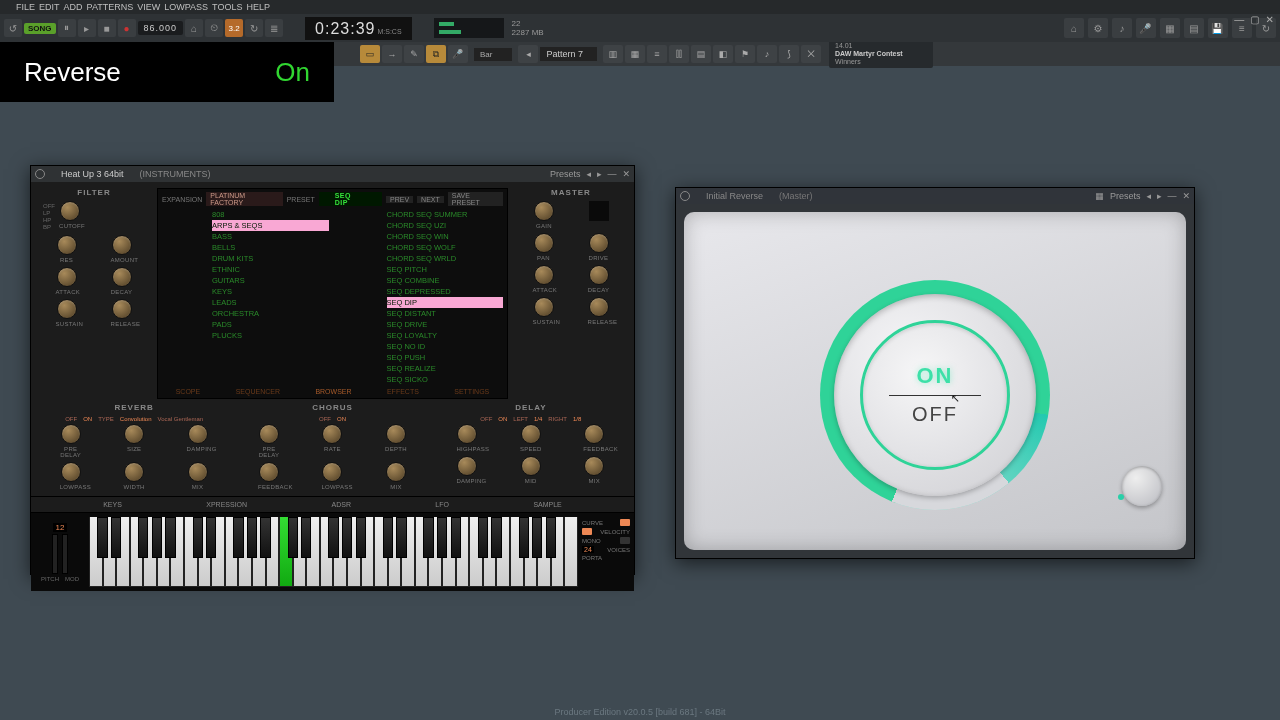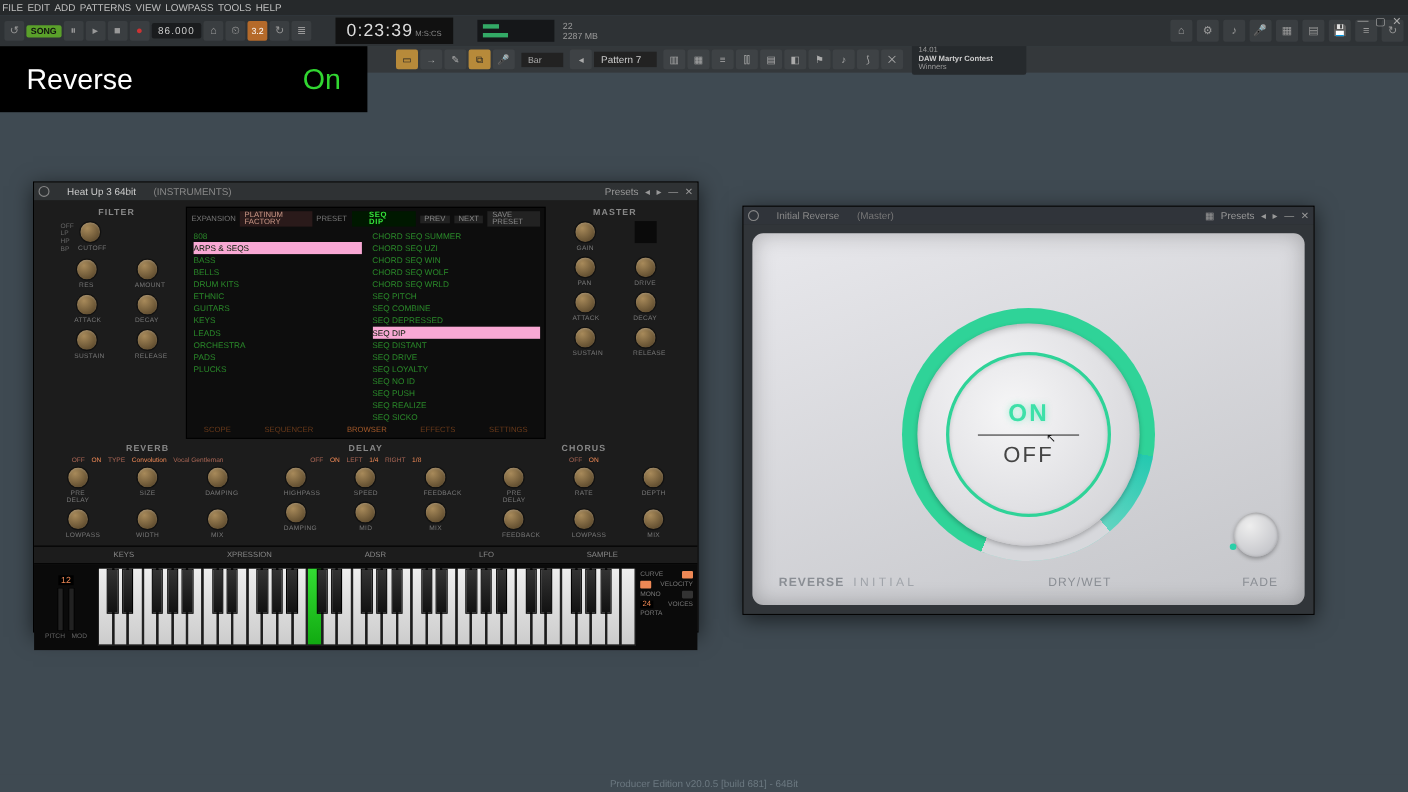--- a/index.html
+++ b/index.html
@@ -1,19 +1,19 @@
 <!DOCTYPE html>
 <html><head>
 <meta charset="utf-8">
 <style>
   * { margin:0; padding:0; box-sizing:border-box; font-family:"Segoe UI",Tahoma,sans-serif; user-select:none; }
   body { width:1280px; height:720px; background:#3f4a52; overflow:hidden; position:relative; }
 
   
-  .menubar { height:14px; background:#26292b; display:flex; align-items:center; font-size:9px; color:#bfbfbf; padding-left:2px; gap:4px;}
+  .menubar { height:14px; background:#26292b; display:flex; align-items:center; font-size:9px; color:#bfbfbf; padding-left:16px; gap:4px;}
   .menubar span { cursor:pointer; }
 
   
   .toolbar1 { height:28px; background:#2e3235; display:flex; align-items:center; gap:2px; padding:0 4px; position:relative;}
   .toolbar1 .songbtn { background:#5aa02a; color:#111; font-size:8px; font-weight:bold; padding:1px 4px; border-radius:2px;}
   .toolbar1 .tbtn { width:18px; height:18px; background:#3a3e41; border-radius:2px; display:flex; align-items:center; justify-content:center; color:#999; font-size:10px;}
   .toolbar1 .rec { color:#c33; }
   .toolbar1 .tempo { background:#1a1c1e; color:#ccc; font-size:9px; padding:2px 6px; border-radius:2px; letter-spacing:1px;}
   .toolbar1 .orange { background:#b56a2a; color:#fff; font-size:8px; padding:1px 3px;}
   .toolbar1 .timedisp { background:#111; color:#ddd; font-family:"Consolas",monospace; font-size:16px; padding:2px 10px; letter-spacing:1px; margin-left:20px;}
@@ -42,37 +42,37 @@
   
   .plugwin { position:absolute; background:#2b2d2f; border:1px solid #000; box-shadow:0 4px 18px rgba(0,0,0,.6);}
   .plugwin .titlebar { height:16px; background:#2f3234; display:flex; align-items:center; font-size:9px; color:#ccc; padding:0 4px; gap:16px;}
   .plugwin .titlebar .spacer{flex:1;}
   .plugwin .titlebar .tb-r{ color:#999; display:flex; gap:6px; align-items:center;}
   .plugwin .titlebar .gear{width:10px;height:10px;border:1px solid #888;border-radius:50%;}
 
   
   #heatup { left:30px; top:165px; width:605px; height:410px;}
   #heatup .body { background:#1c1c1c; height:calc(100% - 16px); position:relative; color:#888; font-size:8px;}
-  .hu-top { display:flex; padding:6px 20px 2px; gap:8px;}
+  .hu-top { display:flex; padding:6px 8px 2px; gap:8px;}
   .hu-filter, .hu-master { width:110px;}
   .hu-filter h6, .hu-master h6, .hu-fx h6{ text-align:center; color:#888; font-size:8px; letter-spacing:1px; margin-bottom:4px;}
   .knobrow{ display:flex; justify-content:space-around; margin-bottom:4px;}
   .knob { width:22px; text-align:center;}
   .knob .k{ width:20px; height:20px; border-radius:50%; background:radial-gradient(circle at 35% 30%,#a88a5a,#4a3a22); border:1px solid #111; margin:0 auto 2px; box-shadow:inset 0 1px 2px rgba(255,255,255,.2);}
   .knob .lbl{ font-size:6px; color:#777; letter-spacing:.3px;}
   .hu-filter .switches{ font-size:6px; line-height:7px; color:#666; margin:2px 0 4px 4px;}
   .hu-browser{ flex:1; background:#0d0d0d; border:1px solid #000; display:flex; flex-direction:column;}
   .hu-browser .exprow{ display:flex; gap:4px; padding:3px 4px; font-size:7px; align-items:center;}
   .hu-browser .exprow span{color:#777;}
   .hu-browser .exprow .val{ background:#2a1a1a; color:#c98; padding:0 4px;}
   .hu-browser .exprow .preset{ background:#001800; color:#35e23a; padding:0 16px; font-weight:bold; letter-spacing:.5px;}
   .hu-browser .exprow .nav{ background:#222; padding:0 4px; color:#888;}
   .hu-lists{ flex:1; display:flex; overflow:hidden;}
   .hu-lists ul{ list-style:none; flex:1; overflow:hidden; font-size:7.5px; line-height:11px; padding:0 0 0 6px;}
-  .hu-lists ul li{ color:#2a8a2a; white-space:nowrap;}
+  .hu-lists ul li{ color:#2a8a2a; white-space:nowrap;margin-left:48px;}
   .hu-lists ul li.sel{ background:#f9a8d4; color:#001800; margin-right:4px;}
   .hu-browser .tabs { display:flex; justify-content:space-around; padding:3px 0; font-size:7px;}
   .hu-browser .tabs span{ color:#a65a2a; }
   .hu-browser .tabs span.dim{ color:#6a3a1a;}
   .hu-fxrow{ display:flex; padding:2px 8px; gap:8px;}
   .hu-fx{ flex:1;}
   .hu-fx .fxtop{ font-size:6px; color:#a65; display:flex; gap:6px; justify-content:center; margin-bottom:2px;}
   .hu-fx .fxtop .o{color:#e85;}
   .hu-bottomtabs{ display:flex; justify-content:space-around; padding:4px 30px; font-size:7px; color:#888; border-top:1px solid #000; border-bottom:1px solid #000;}
   .hu-keyboard{ height:78px; background:#0a0a0a; display:flex; padding:4px;}
@@ -385,20 +385,55 @@
               <div class="k"></div>
               <div class="lbl">WIDTH</div>
             </div>
             <div class="knob">
               <div class="k"></div>
               <div class="lbl">MIX</div>
             </div>
           </div>
       </div>
       <div class="hu-fx">
+        <h6>CHORUS</h6>
+        <div class="fxtop">
+            <span>OFF</span>
+            <span class="o">ON</span>
+          </div>
+        <div class="knobrow" id="choknobs1">
+            <div class="knob">
+              <div class="k"></div>
+              <div class="lbl">PRE DELAY</div>
+            </div>
+            <div class="knob">
+              <div class="k"></div>
+              <div class="lbl">RATE</div>
+            </div>
+            <div class="knob">
+              <div class="k"></div>
+              <div class="lbl">DEPTH</div>
+            </div>
+          </div>
+          <div class="knobrow" id="choknobs2">
+            <div class="knob">
+              <div class="k"></div>
+              <div class="lbl">FEEDBACK</div>
+            </div>
+            <div class="knob">
+              <div class="k"></div>
+              <div class="lbl">LOWPASS</div>
+            </div>
+            <div class="knob">
+              <div class="k"></div>
+              <div class="lbl">MIX</div>
+            </div>
+          </div>
+      </div>
+      <div class="hu-fx">
         <h6>DELAY</h6>
         <div class="fxtop">
             <span>OFF</span>
             <span class="o">ON</span>
             <span>LEFT</span>
             <span class="o">1/4</span>
             <span>RIGHT</span>
             <span class="o">1/8</span>
           </div>
         <div class="knobrow" id="delknobs1">
@@ -416,55 +451,20 @@
             </div>
           </div>
           <div class="knobrow" id="delknobs2">
             <div class="knob">
               <div class="k"></div>
               <div class="lbl">DAMPING</div>
             </div>
             <div class="knob">
               <div class="k"></div>
               <div class="lbl">MID</div>
-            </div>
-            <div class="knob">
-              <div class="k"></div>
-              <div class="lbl">MIX</div>
-            </div>
-          </div>
-      </div>
-      <div class="hu-fx">
-        <h6>CHORUS</h6>
-        <div class="fxtop">
-            <span>OFF</span>
-            <span class="o">ON</span>
-          </div>
-        <div class="knobrow" id="choknobs1">
-            <div class="knob">
-              <div class="k"></div>
-              <div class="lbl">PRE DELAY</div>
-            </div>
-            <div class="knob">
-              <div class="k"></div>
-              <div class="lbl">RATE</div>
-            </div>
-            <div class="knob">
-              <div class="k"></div>
-              <div class="lbl">DEPTH</div>
-            </div>
-          </div>
-          <div class="knobrow" id="choknobs2">
-            <div class="knob">
-              <div class="k"></div>
-              <div class="lbl">FEEDBACK</div>
-            </div>
-            <div class="knob">
-              <div class="k"></div>
-              <div class="lbl">LOWPASS</div>
             </div>
             <div class="knob">
               <div class="k"></div>
               <div class="lbl">MIX</div>
             </div>
           </div>
       </div>
     </div>
 
     <div class="hu-bottomtabs">
@@ -599,22 +599,17 @@
           <div class="ring1mask"></div>
         <div class="ring2"></div>
         <div class="ring3">
           <div class="on">ON</div>
           <div class="divider"></div>
           <div class="off">OFF</div>
           <div class="cursor">↖</div>
         </div>
       </div>
       <div class="rev-fade"></div>
-      <div class="rev-labels">
-        <span><b>REVERSE</b>&nbsp;&nbsp;<span class="brand">INITIAL</span></span>
-        <span>DRY/WET</span>
-        <span>FADE</span>
-      </div>
     </div>
   </div>
 </div>
 
 <div class="status">Producer Edition v20.0.5 [build 681] - 64Bit</div>
 
 </body></html>

